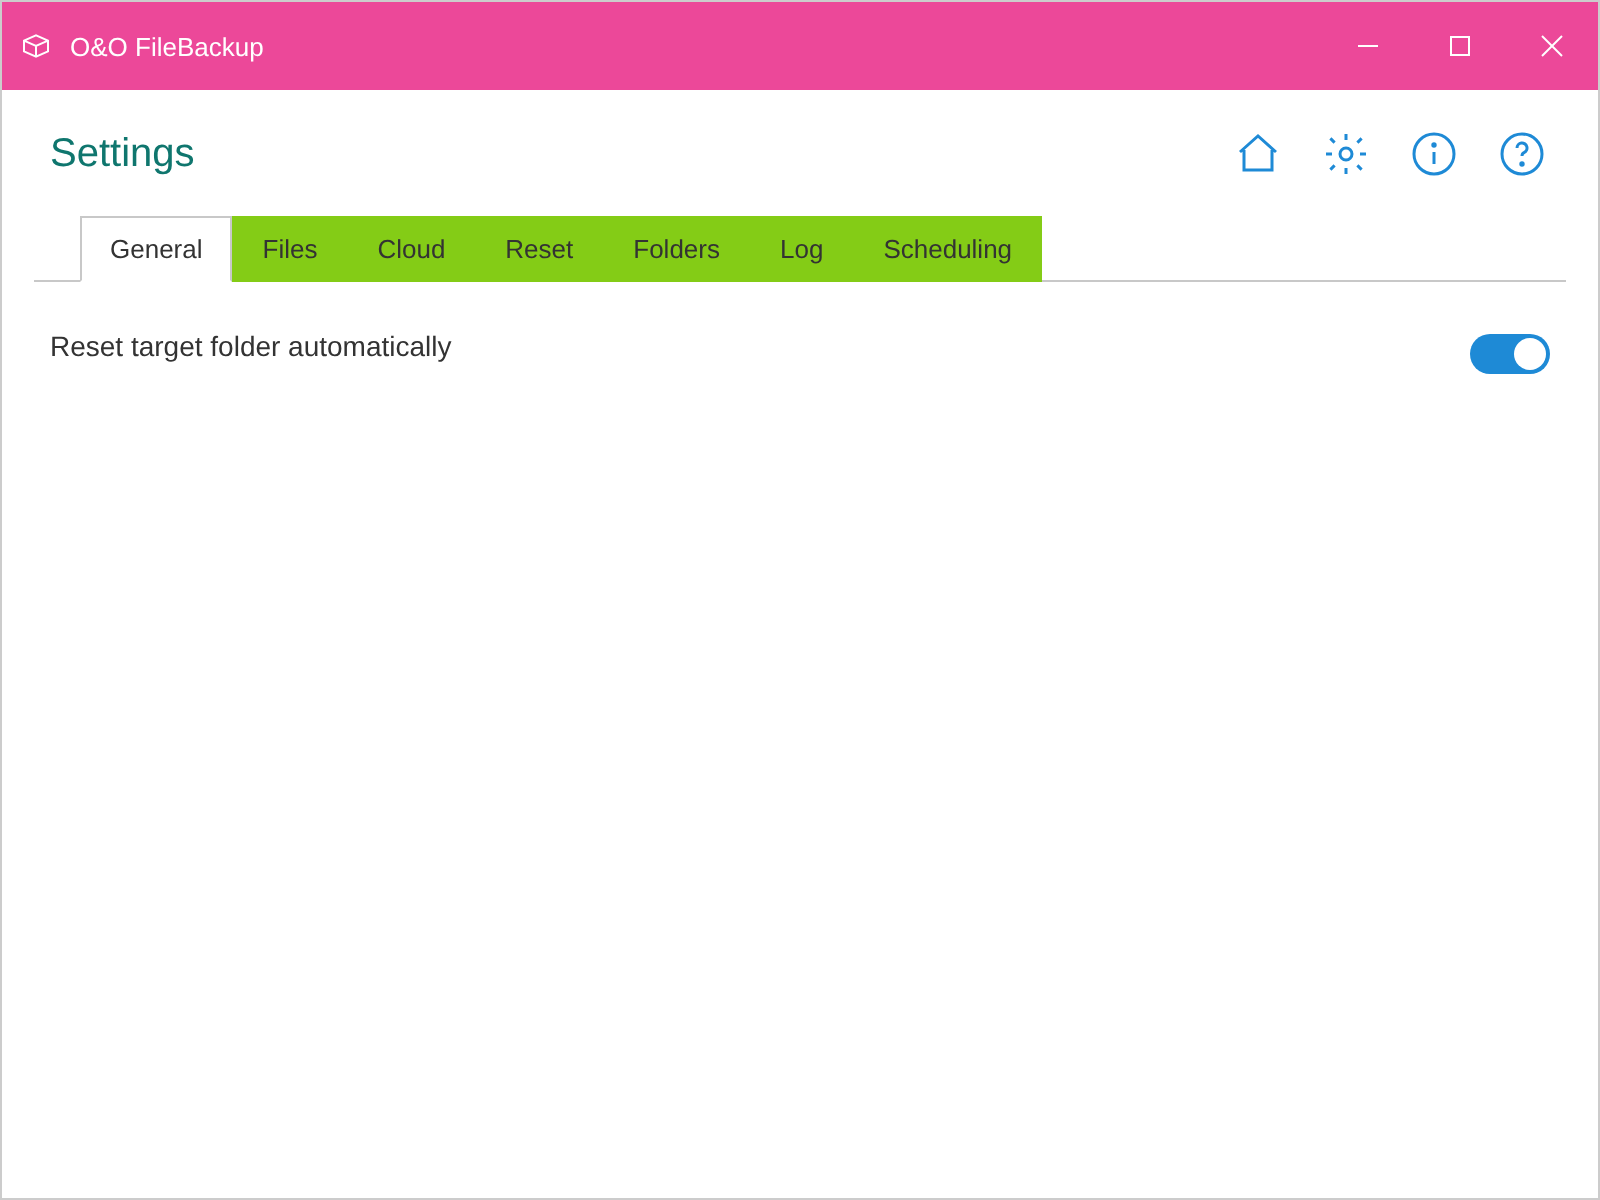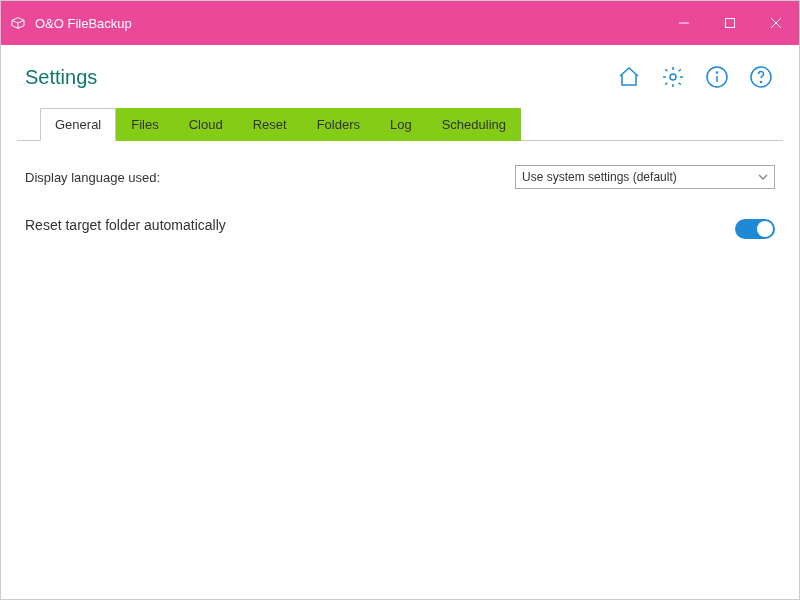--- a/index.html
+++ b/index.html
@@ -206,32 +206,20 @@
   <div class="tab active">General</div>
   <div class="tab">Files</div>
   <div class="tab">Cloud</div>
   <div class="tab">Reset</div>
   <div class="tab">Folders</div>
   <div class="tab">Log</div>
   <div class="tab">Scheduling</div>
 </div>
 
 <div class="content">
-  <div class="row">
-    <span class="label">Display language used:</span>
-    <span class="spacer"></span>
-    <div class="select">
-      <span>Use system settings (default)</span>
-      <span class="chev">
-        <svg width="12" height="12" viewBox="0 0 12 12">
-            <path d="M2 4 L6 8 L10 4" stroke="#888" fill="none" stroke-width="1.4"></path>
-          </svg>
-      </span>
-    </div>
-  </div>
 
   <div class="section-title">
     <div class="toggle-row">
       <div class="textcol">
         <div style="font-size:14px; margin-bottom:10px;">Reset target folder automatically</div>
       </div>
       <div class="toggle">
         <div class="knob"></div>
       </div>
     </div>

